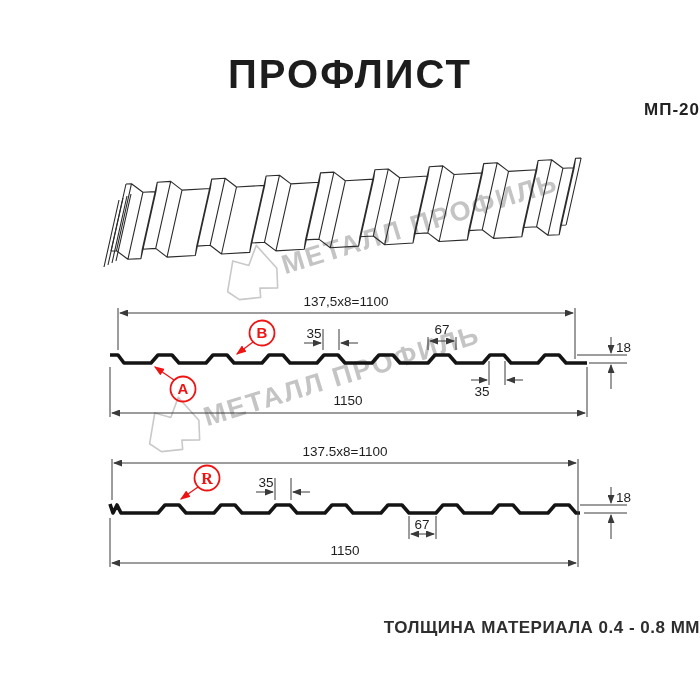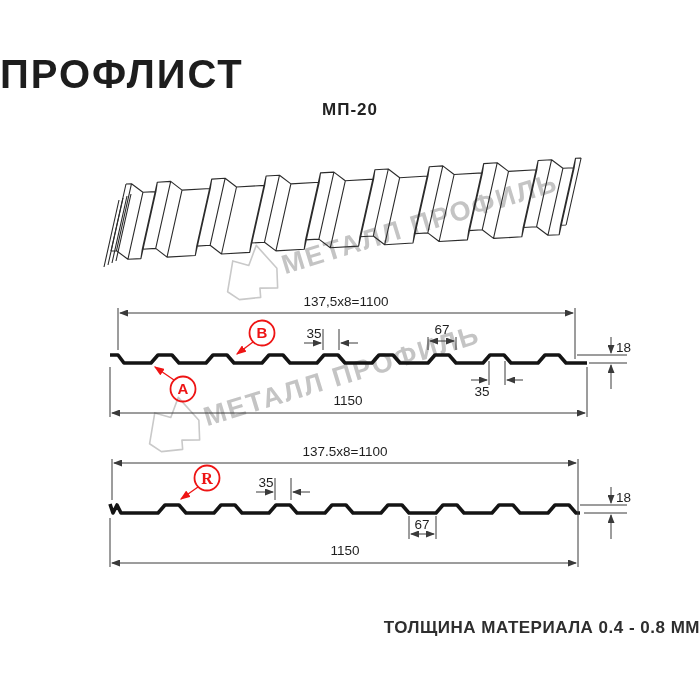--- a/index.html
+++ b/index.html
@@ -1,20 +1,20 @@
 <!DOCTYPE html>
 <html><head>
 <meta charset="utf-8">
 <style>
   html,body{margin:0;padding:0;background:#ffffff;}
   .page{position:relative;width:700px;height:700px;background:#fff;overflow:hidden;
         font-family:"Liberation Sans",sans-serif;}
-  .title{position:absolute;left:0;top:52px;width:700px;
+  .title{position:absolute;left:0;top:52px;width:700px;text-align:center;
          font-size:40px;font-weight:800;letter-spacing:2px;color:#1d1d1d;}
-  .subtitle{position:absolute;left:0;top:100px;width:700px;text-align:center;
+  .subtitle{position:absolute;left:0;top:100px;width:700px;text-align:right;
          font-size:17px;font-weight:700;letter-spacing:1px;color:#222;}
   .footer{position:absolute;left:0;top:618px;width:700px;text-align:right;
          font-size:17px;font-weight:700;letter-spacing:.5px;color:#2e2e2e;}
   svg{position:absolute;left:0;top:0;}
   .prof{fill:none;stroke:#141414;stroke-width:3.6;stroke-linejoin:round;}
   .thin{stroke:#3a3a3a;stroke-width:1;fill:none;}
   .sheet{stroke:#2b2b2b;stroke-width:1.1;fill:none;stroke-linejoin:round;}
   .dimtxt{font-family:"Liberation Sans",sans-serif;font-size:13.5px;fill:#1e1e1e;}
   .mid{text-anchor:middle;}
   .red{stroke:#ee1414;fill:none;stroke-width:1.8;}

